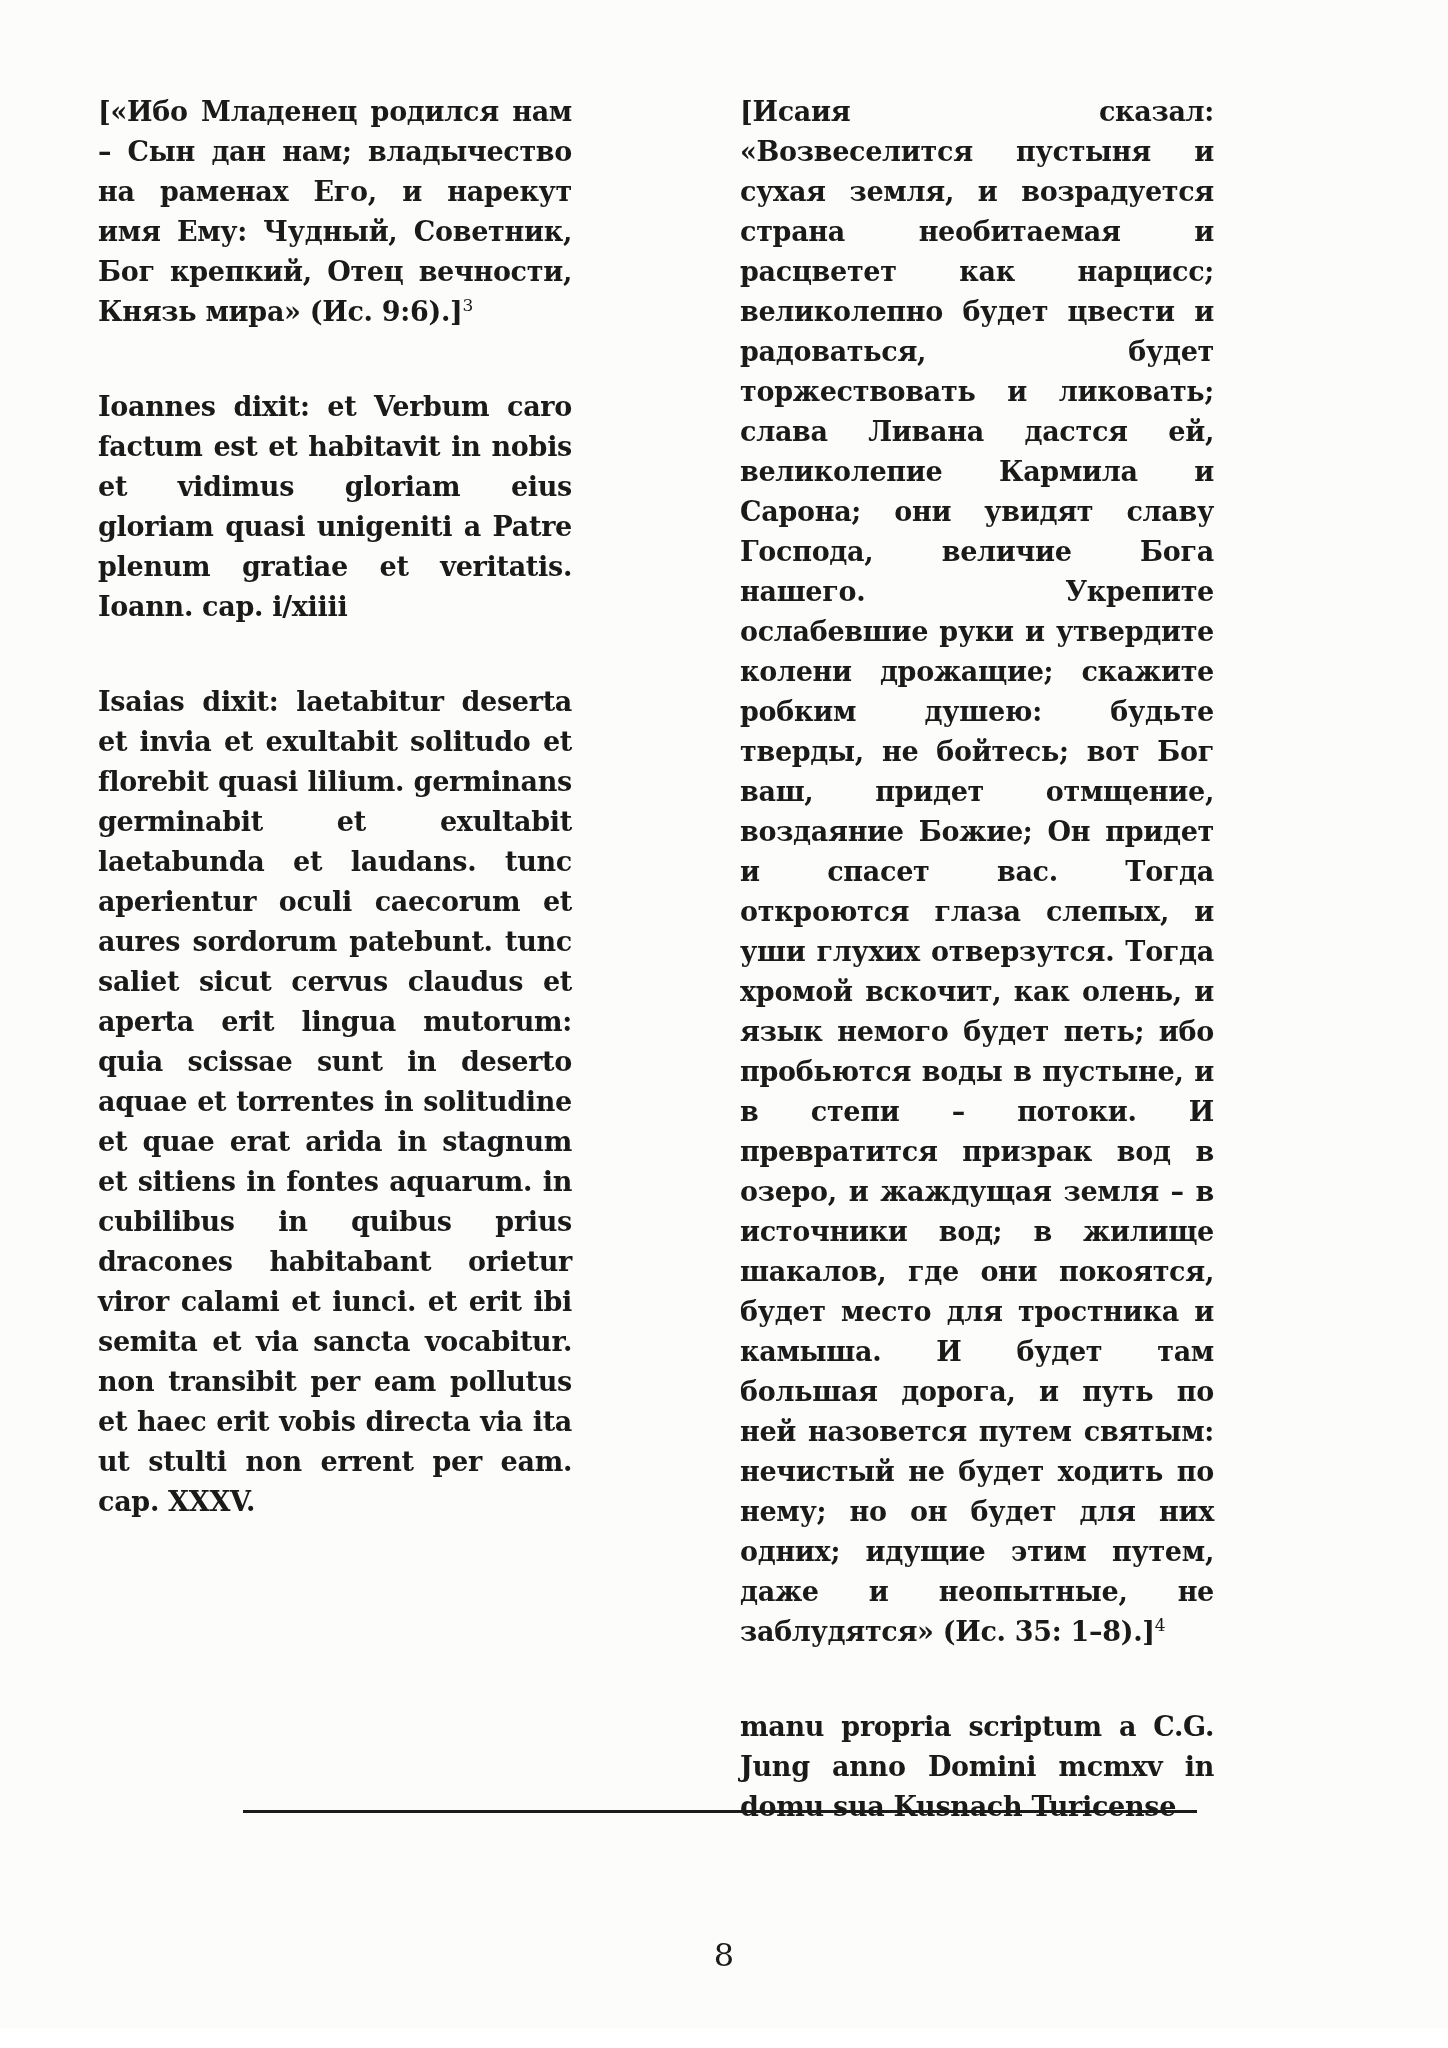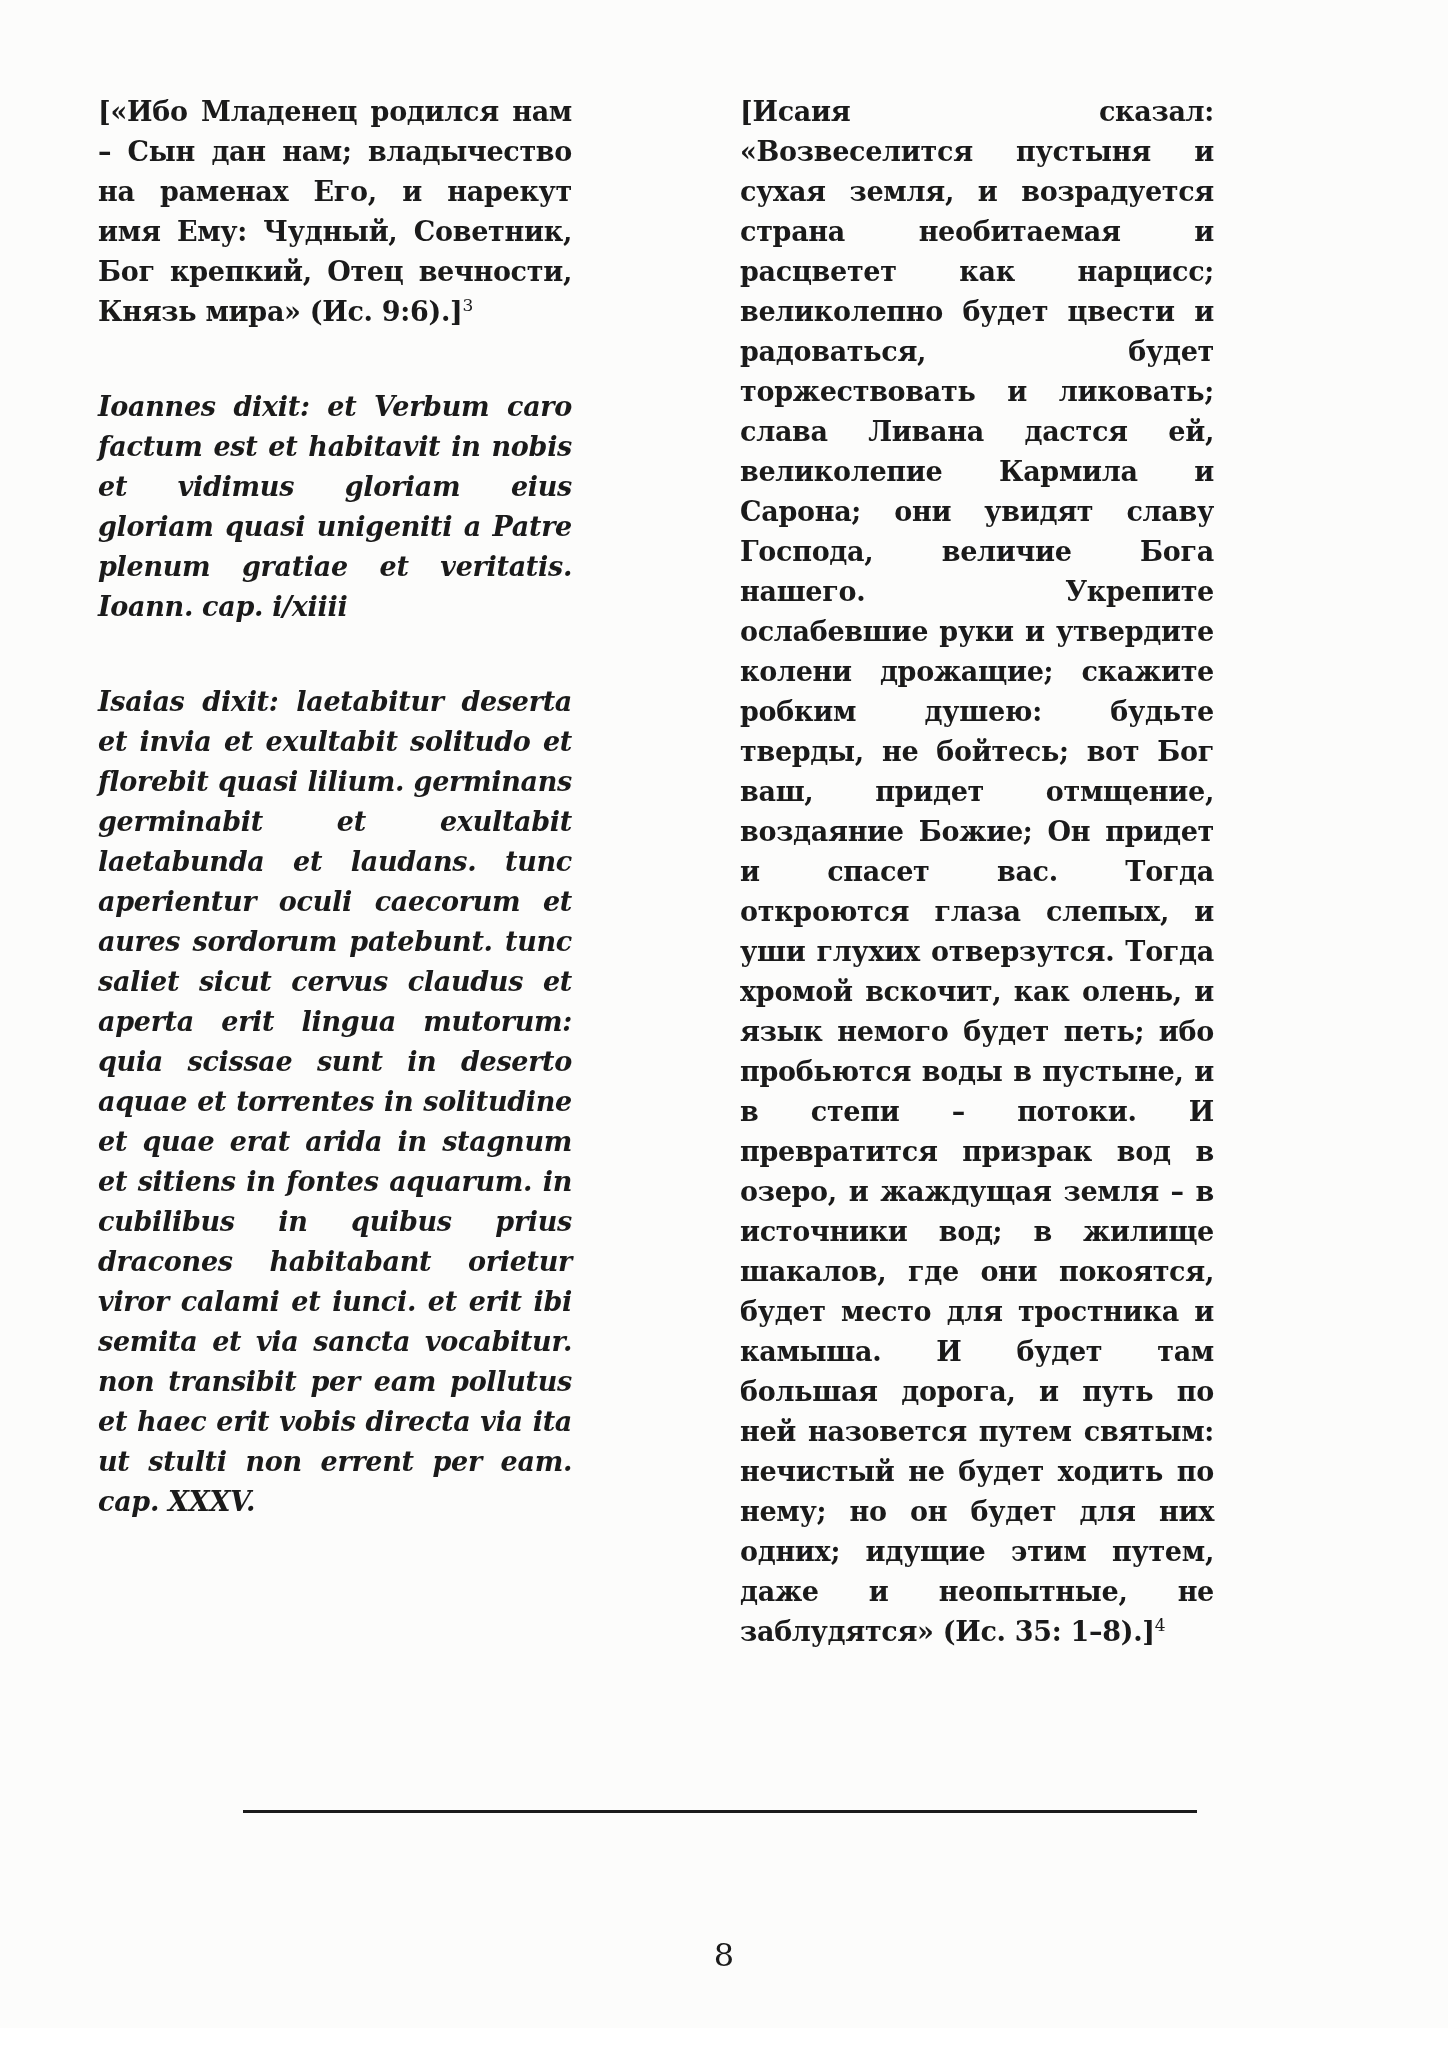--- a/index.html
+++ b/index.html
@@ -26,21 +26,20 @@
   .col p {
     margin: 0 0 55px 0;
     font-size: 27px;
     line-height: 40px;
     font-weight: 700;
     letter-spacing: -0.3px;
     text-align: justify;
     text-justify: inter-word;
   }
   .lat {
-    font-style: italic;
   }
   sup.fn {
     font-weight: 400;
     font-style: normal;
     font-size: 17px;
     letter-spacing: 0;
     line-height: 0;
   }
   .divider {
     position: absolute;
@@ -67,19 +66,20 @@
 <div class="page">
 
   <div class="col col-left">
     <p class="cyr"><span>[«Ибо Младенец родился нам – Сын дан нам; владычество на раменах Его, и нарекут имя Ему: Чудный, Советник, Бог крепкий, Отец вечности, Князь мира» (Ис. 9:6).]</span><sup class="fn">3</sup></p>
     <p class="lat">Ioannes dixit: et Verbum caro factum est et habitavit in nobis et vidimus gloriam eius gloriam quasi unigeniti a Patre plenum gratiae et veritatis. Ioann. cap. i/xiiii</p>
     <p class="lat">Isaias dixit: laetabitur deserta et invia et exultabit solitudo et florebit quasi lilium. germinans germinabit et exultabit laetabunda et laudans. tunc aperientur oculi caecorum et aures sordorum patebunt. tunc saliet sicut cervus claudus et aperta erit lingua mutorum: quia scissae sunt in deserto aquae et torrentes in solitudine et quae erat arida in stagnum et sitiens in fontes aquarum. in cubilibus in quibus prius dracones habitabant orietur viror calami et iunci. et erit ibi semita et via sancta vocabitur. non transibit per eam pollutus et haec erit vobis directa via ita ut stulti non errent per eam. cap. XXXV.</p>
   </div>
 
   <div class="col col-right">
     <p class="cyr"><span>[Исаия сказал: «Возвеселится пустыня и сухая земля, и возрадуется страна необитаемая и расцветет как нарцисс; великолепно будет цвести и радоваться, будет торжествовать и ликовать; слава Ливана дастся ей, великолепие Кармила и Сарона; они увидят славу Господа, величие Бога нашего. Укрепите ослабевшие руки и утвердите колени дрожащие; скажите робким душею: будьте тверды, не бойтесь; вот Бог ваш, придет отмщение, воздаяние Божие; Он придет и спасет вас. Тогда откроются глаза слепых, и уши глухих отверзутся. Тогда хромой вскочит, как олень, и язык немого будет петь; ибо пробьются воды в пустыне, и в степи – потоки. И превратится призрак вод в озеро, и жаждущая земля – в источники вод; в жилище шакалов, где они покоятся, будет место для тростника и камыша. И будет там большая дорога, и путь по ней назовется путем святым: нечистый не будет ходить по нему; но он будет для них одних; идущие этим путем, даже и неопытные, не заблудятся» (Ис. 35: 1–8).]</span><sup class="fn">4</sup></p>
+    <p class="lat">manu propria scriptum a C.G. Jung anno Domini mcmxv in domu sua Kusnach Turicense</p>
   </div>
 
   <div class="divider"></div>
 
   <div class="page-number">8</div>
 
 </div>
 
 </body></html>

